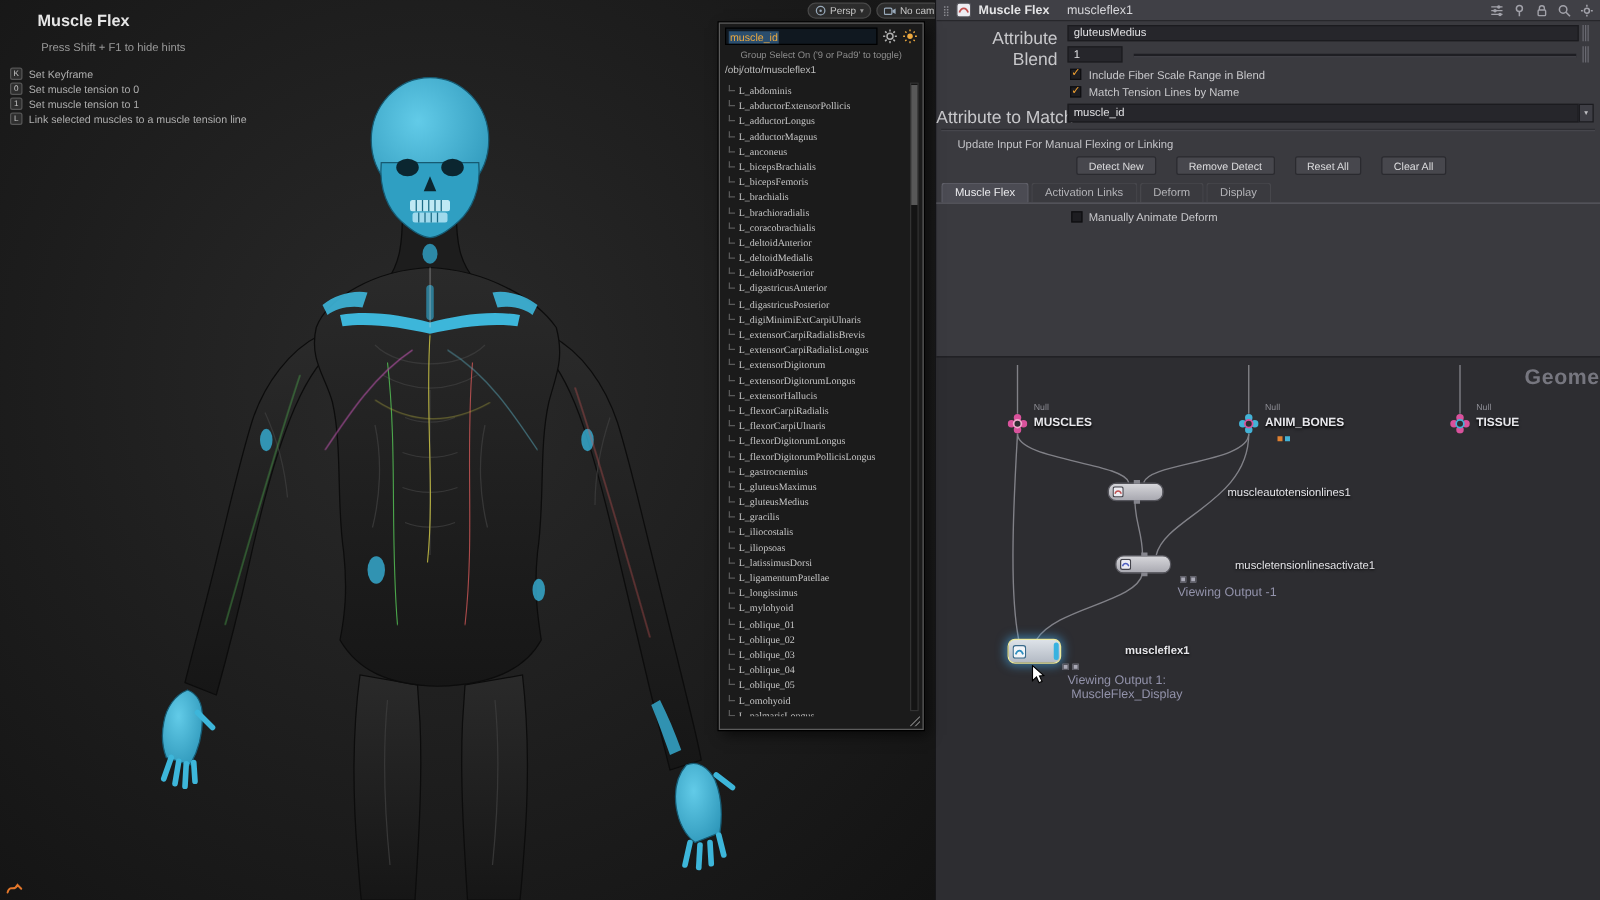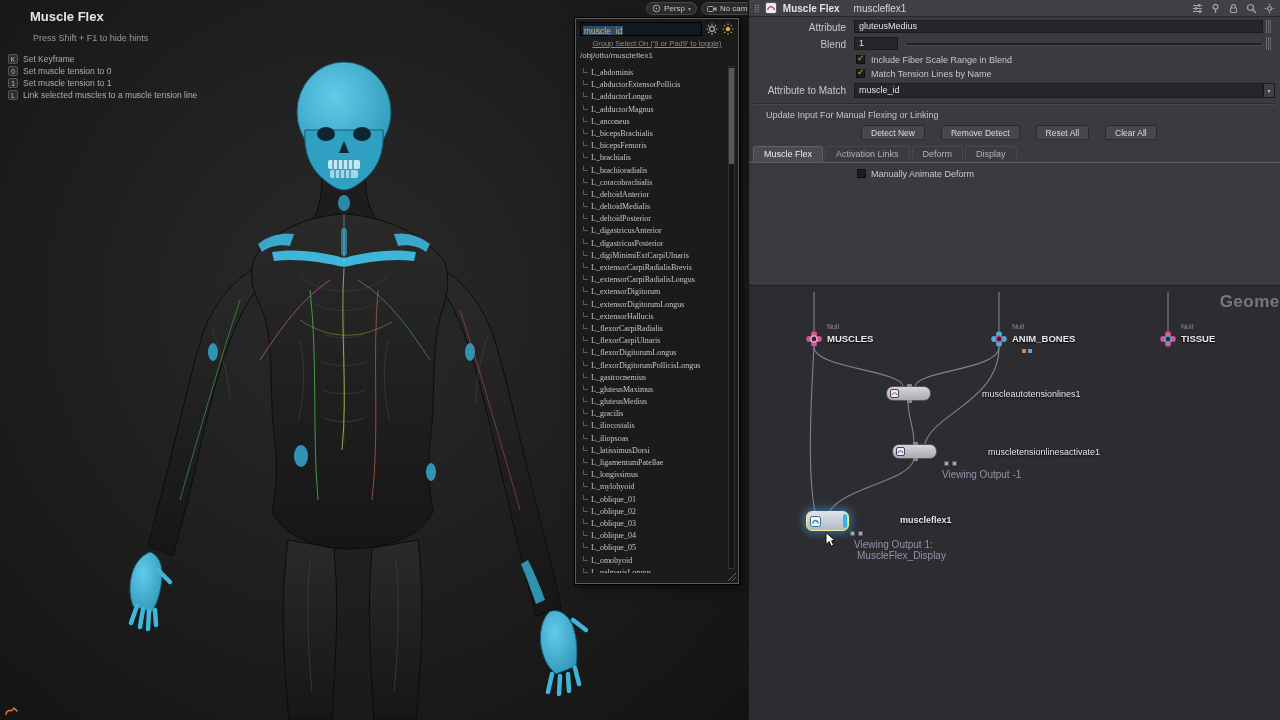--- a/index.html
+++ b/index.html
@@ -31,42 +31,42 @@
   .vp-corner { position:absolute; left:5px; bottom:4px; }
 
   
   .tree-panel { position:absolute; left:575px; top:18px; width:164px; height:566px;
                 background:#1b1b1b; border:1px solid #5c5c5c; box-shadow:0 0 0 1px #000, 3px 4px 10px rgba(0,0,0,.6);
                 z-index:6; }
   .panel-top { display:flex; align-items:center; gap:4px; padding:3px 4px 2px 4px; }
   .filter-field { flex:1; height:14px; background:#101820; border:1px solid #000; padding:0 2px; line-height:12px; overflow:hidden; }
   .filter-field .sel { background:#2b4e6e; color:#eda93f; font-size:8.5px; padding:0 1px; }
   .panel-ico { width:12px; height:12px; }
-  .panel-hint { text-align:center; font-size:7.5px; color:#8c8c8c; padding:1px 0 2px; white-space:nowrap;text-decoration:underline; }
+  .panel-hint { text-align:center; font-size:7.5px; color:#8c8c8c; padding:1px 0 2px; white-space:nowrap; }
   .panel-path { font-size:8px; color:#bdbdbd; padding:1px 4px 2px; white-space:nowrap; }
   .tree-list { position:absolute; left:3px; right:13px; top:48px; bottom:10px; overflow:hidden;font-family:Liberation Serif, serif; }
   .tree-row { font-size:8px; color:#c6c6c6; line-height:12.2px; height:12.2px; white-space:nowrap; padding-left:4px; }
   .tree-row::before { content:""; display:inline-block; width:4px; height:4px; margin-right:3px;
                       border-left:1px solid #5a5a5a; border-bottom:1px solid #5a5a5a; vertical-align:2px; }
   .tree-scroll { position:absolute; right:3px; top:47px; bottom:14px; width:7px; background:#141414; border:1px solid #323232; }
   .tree-thumb  { position:absolute; left:0; right:0; top:1px; height:96px; background:#585858; }
   .tree-grip { position:absolute; right:2px; bottom:2px; width:8px; height:8px;
                background:linear-gradient(135deg, transparent 45%, #666 45%, #666 55%, transparent 55%, transparent 70%, #666 70%, #666 80%, transparent 80%); }
 
   
   .right-panel { position:absolute; left:748px; top:0; width:532px; height:720px; background:#3a3a3f; border-left:1px solid #161619; }
   .parm-header { position:absolute; left:0; top:0; right:0; height:17px; background:#404046; border-bottom:1px solid #27272b;
                  display:flex; align-items:center; padding:0 5px; gap:6px; }
   .grip-ico { color:#8a8a90; font-size:8px; letter-spacing:-1px; }
   .parm-type { font-size:10px; font-weight:bold; color:#e4e4e6; white-space:nowrap; }
   .parm-name { font-size:10px; color:#d6d6da; margin-left:8px; white-space:nowrap; }
   .hdr-icons { margin-left:auto; display:flex; gap:7px; align-items:center; }
   .hdr-icons svg { display:block; }
 
-  .plabel { position:absolute; left:0; width:97px; text-align:right; font-size:10px; color:#c8c8cb; white-space:nowrap; }
+  .plabel { position:absolute; left:0; width:97px; text-align:right; font-size:14px; color:#c8c8cb; white-space:nowrap; }
   .pfield { position:absolute; height:13px; background:#26262b; border:1px solid #1b1b1f; color:#e0e0e3;
             font-size:9px; line-height:11px; padding:0 4px; white-space:nowrap; overflow:hidden; }
   .ladder { position:absolute; width:9px; height:13px; display:flex; gap:1px; align-items:stretch; }
   .ladder i { width:1px; background:#6a6a72; }
   .slider-track { position:absolute; height:3px; background:#1e1e23; border-bottom:1px solid #4b4b52; }
   .cb { position:absolute; width:9px; height:9px; background:#1d1d21; border:1px solid #0e0e11; }
   .cb.on::after { content:"✓"; position:absolute; left:0px; top:-3px; color:#f0a030; font-size:9px; }
   .cblabel { position:absolute; font-size:9px; color:#c8c8cb; white-space:nowrap; }
   .section-label { position:absolute; left:17px; font-size:9px; color:#c4c4c8; white-space:nowrap; }
   .hsep { position:absolute; left:4px; right:4px; height:2px; border-top:1px solid #2d2d32; border-bottom:1px solid #46464c; }

